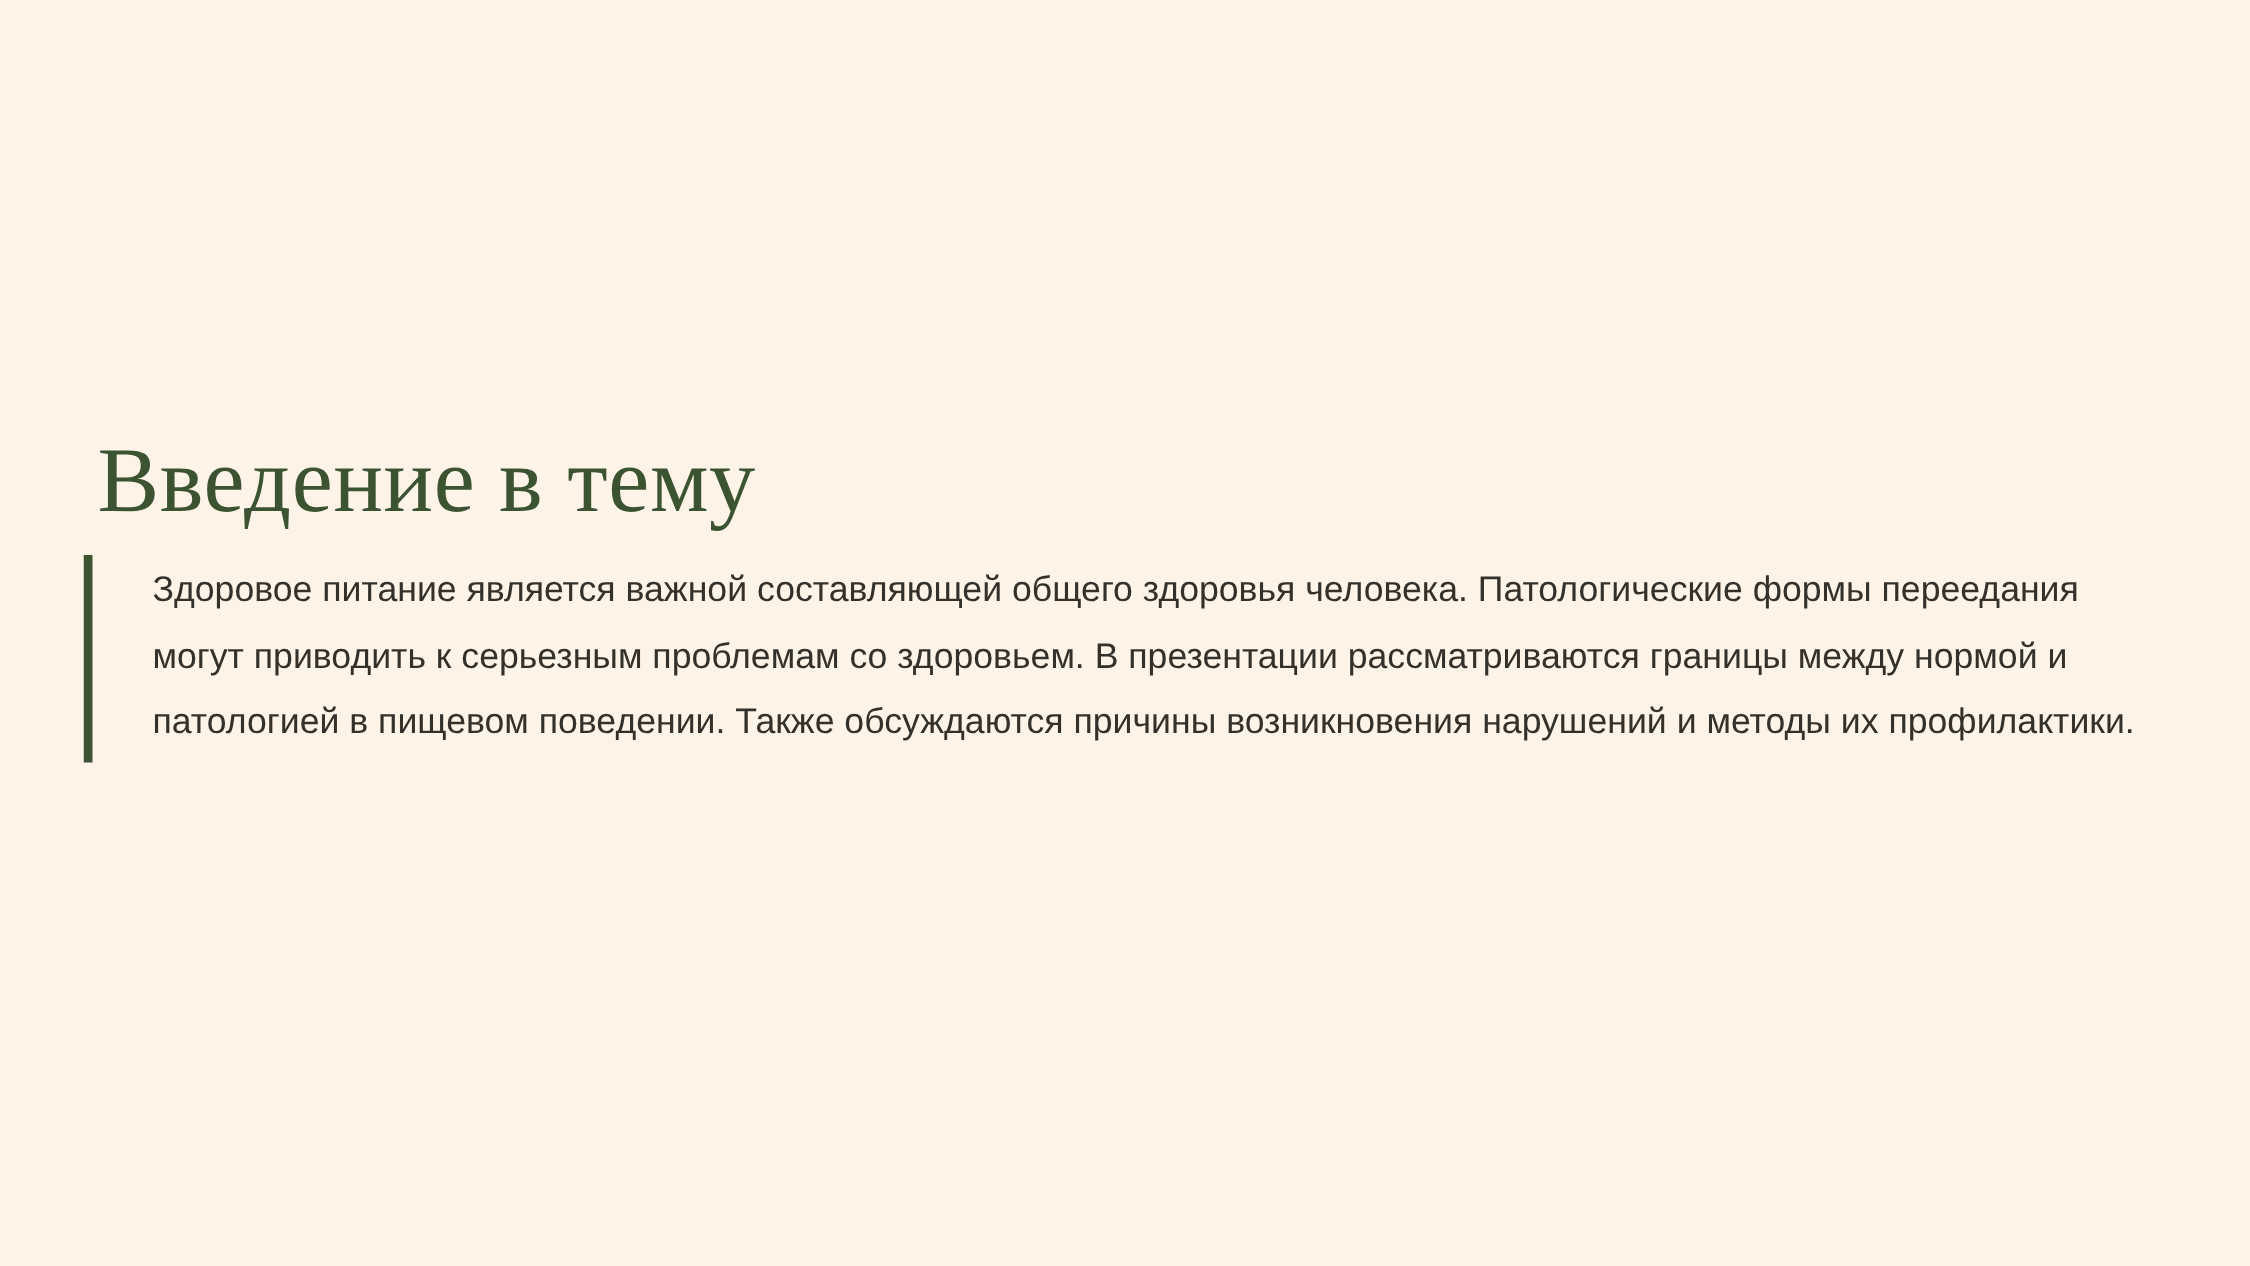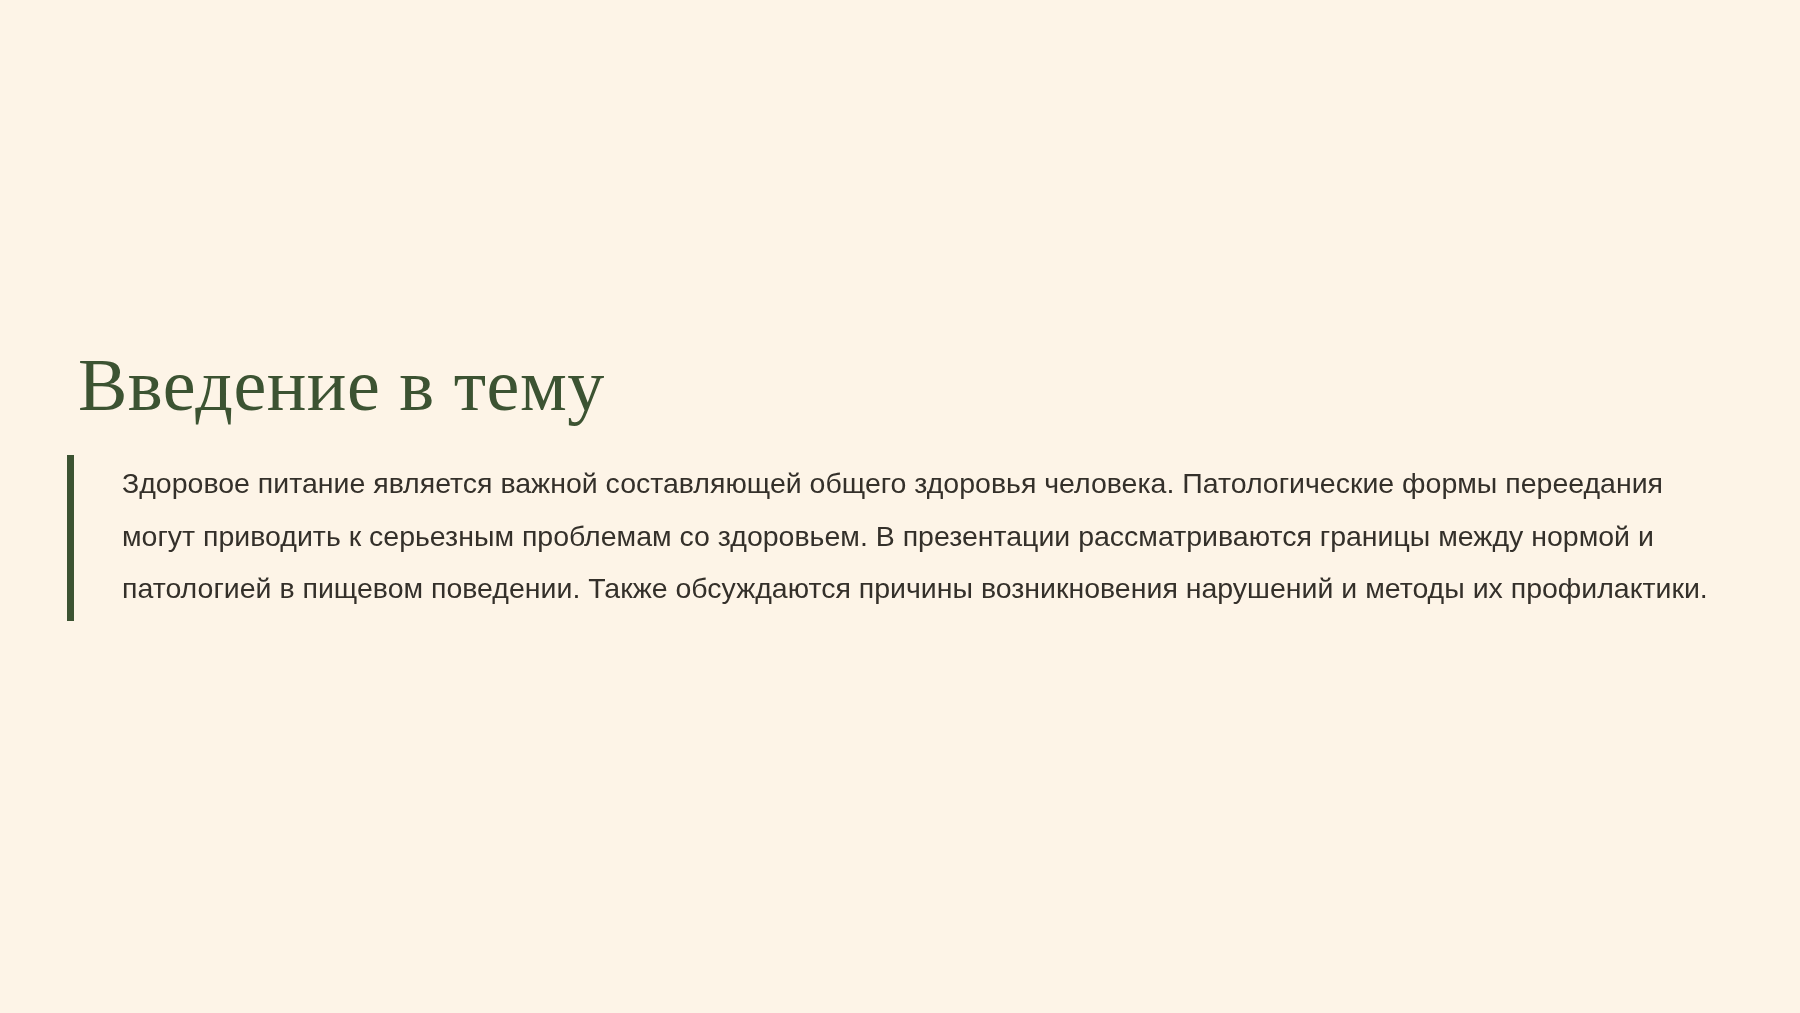--- a/index.html
+++ b/index.html
@@ -32,21 +32,21 @@
     font-weight: 400;
     line-height: 1.0;
     letter-spacing: 0.5px;
     color: #3c5332;
     white-space: nowrap;
   }
 
   .body-block {
     position: absolute;
     left: 67px;
-    top: 455px;
+    top: 444px;
     width: 1660px;
     display: flex;
     align-items: stretch;
   }
 
   .accent-bar {
     flex: 0 0 auto;
     width: 7px;
     background: #3c5332;
     border-radius: 0;

